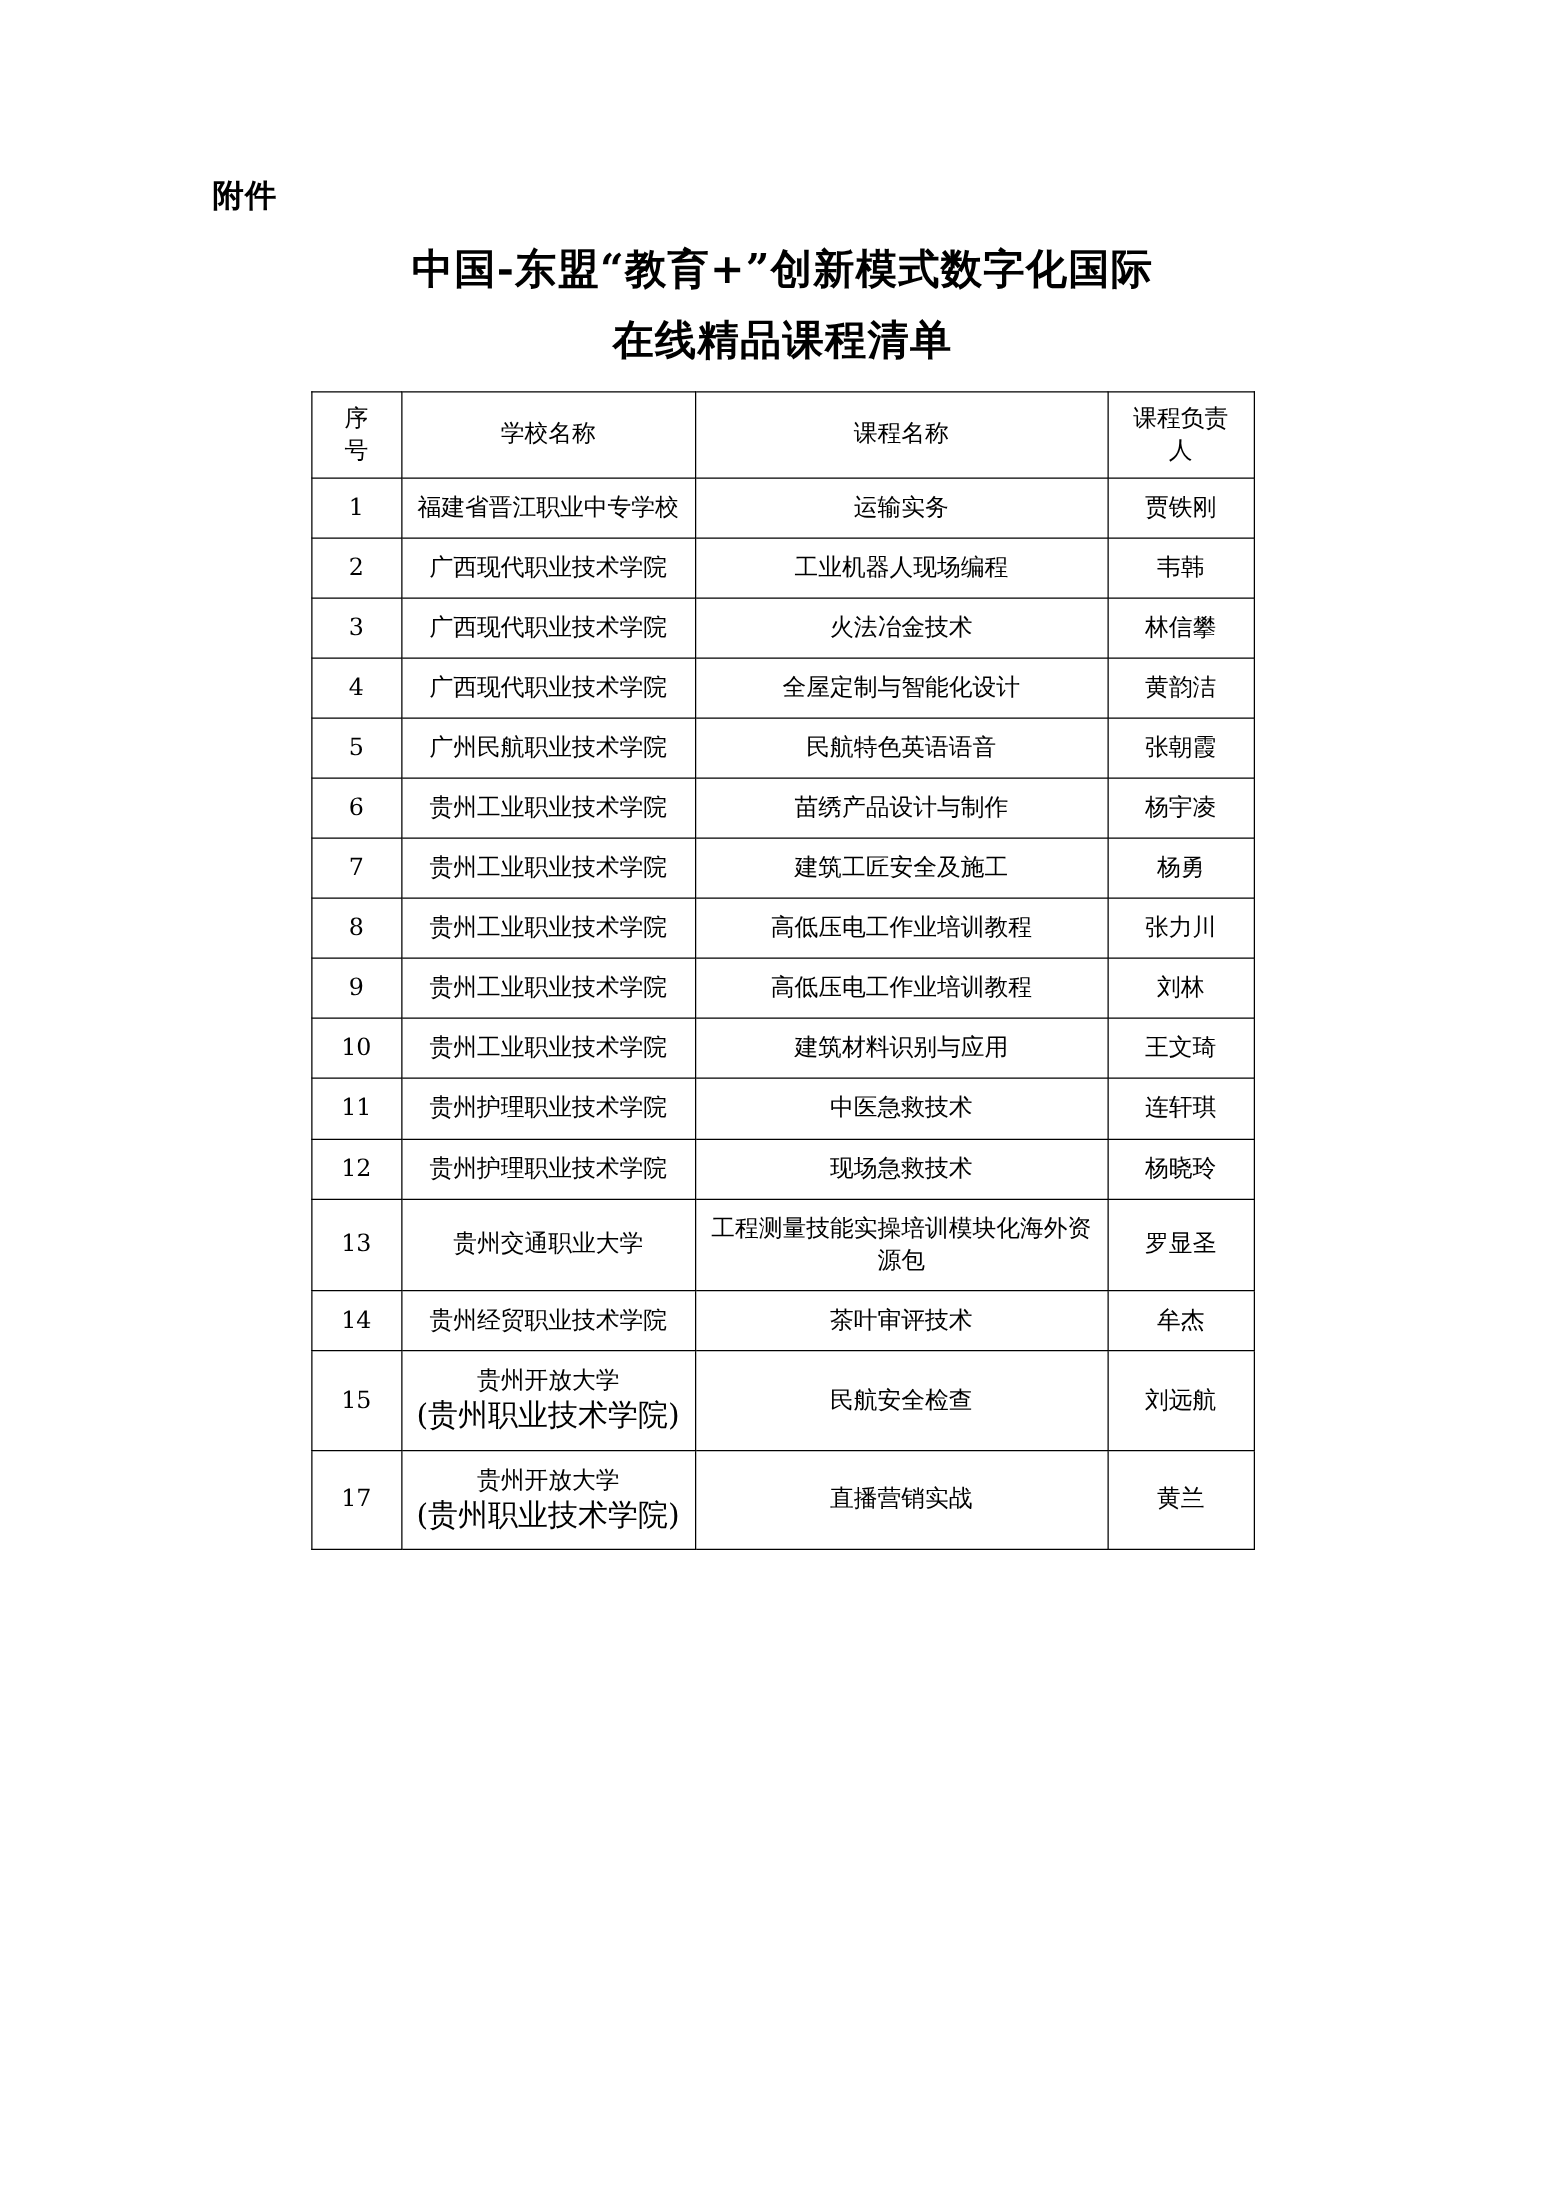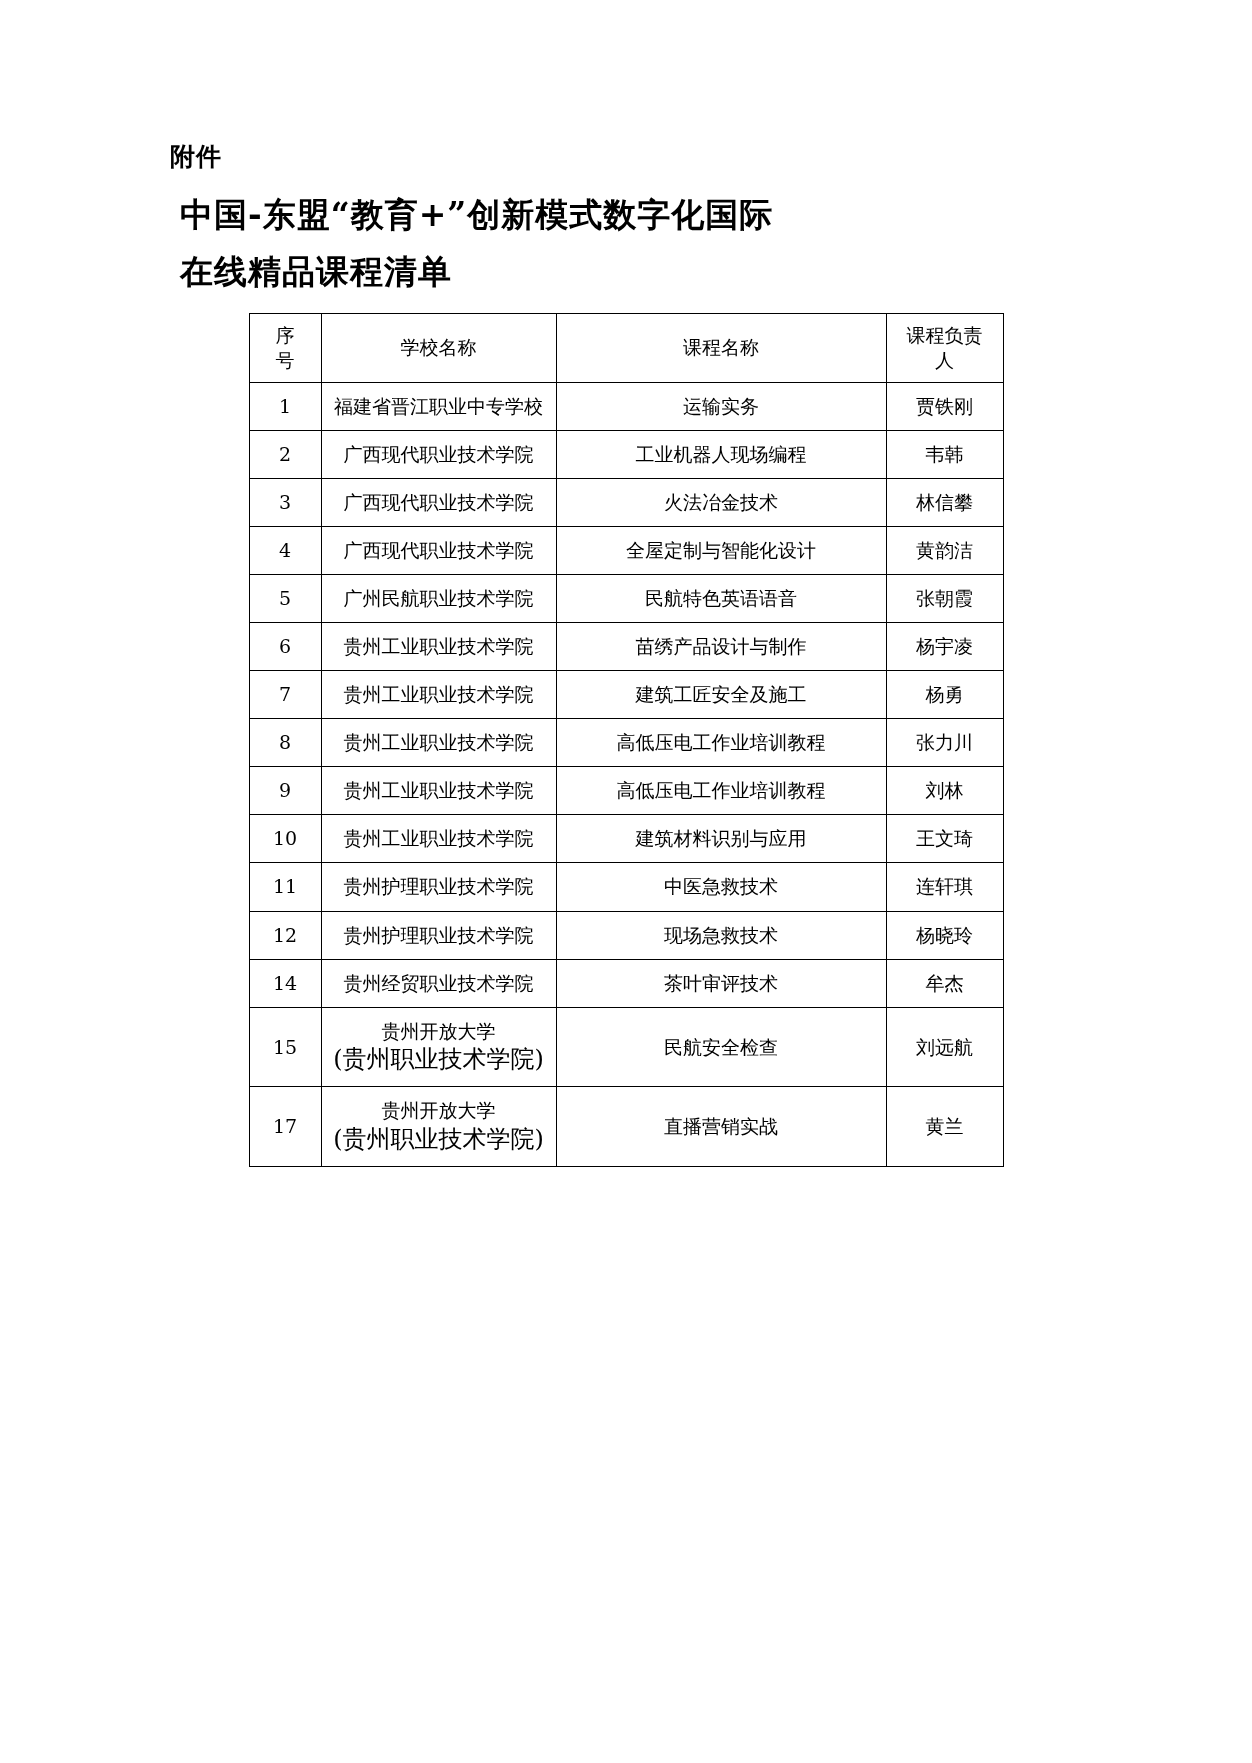--- a/index.html
+++ b/index.html
@@ -22,20 +22,21 @@
     padding: 140px 170px 0 170px;
   }
   .attachment-label {
     font-family: "DejaVu Serif", "Liberation Serif", serif;
     font-size: 25px;
     font-weight: 700;
     letter-spacing: 1px;
     margin: 0 0 14px 0;
   }
   .doc-title {
+    text-align: center;
     font-family: "DejaVu Serif", "Liberation Serif", serif;
     font-weight: 700;
     font-size: 33px;
     line-height: 1.72;
     letter-spacing: 1px;
     margin: 0 0 12px 0;
     padding: 0 10px;
   }
   .doc-title .title-line {
     display: block;
@@ -165,20 +166,26 @@
           <td>中医急救技术</td>
           <td>连轩琪</td>
         </tr>
         <tr>
           <td class="cell-no">12</td>
           <td>贵州护理职业技术学院</td>
           <td>现场急救技术</td>
           <td>杨晓玲</td>
         </tr>
         <tr>
+          <td class="cell-no">13</td>
+          <td>贵州交通职业大学</td>
+          <td>工程测量技能实操培训模块化海外资源包</td>
+          <td>罗显圣</td>
+        </tr>
+        <tr>
           <td class="cell-no">14</td>
           <td>贵州经贸职业技术学院</td>
           <td>茶叶审评技术</td>
           <td>牟杰</td>
         </tr>
         <tr>
           <td class="cell-no">15</td>
           <td class="school-multiline">
             <span class="line1">贵州开放大学</span>
             <span class="line2">(贵州职业技术学院)</span>

